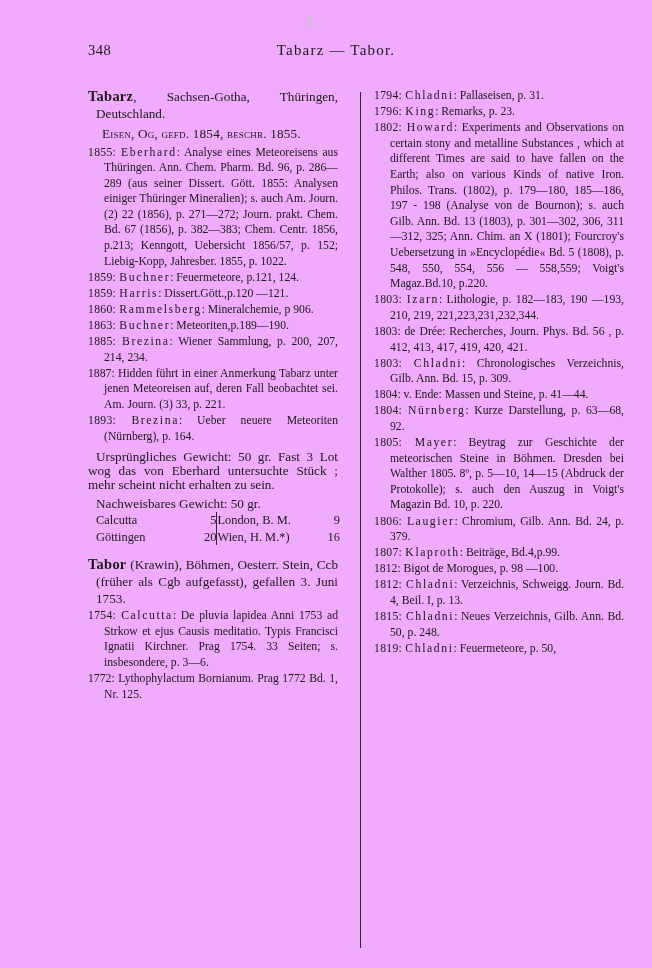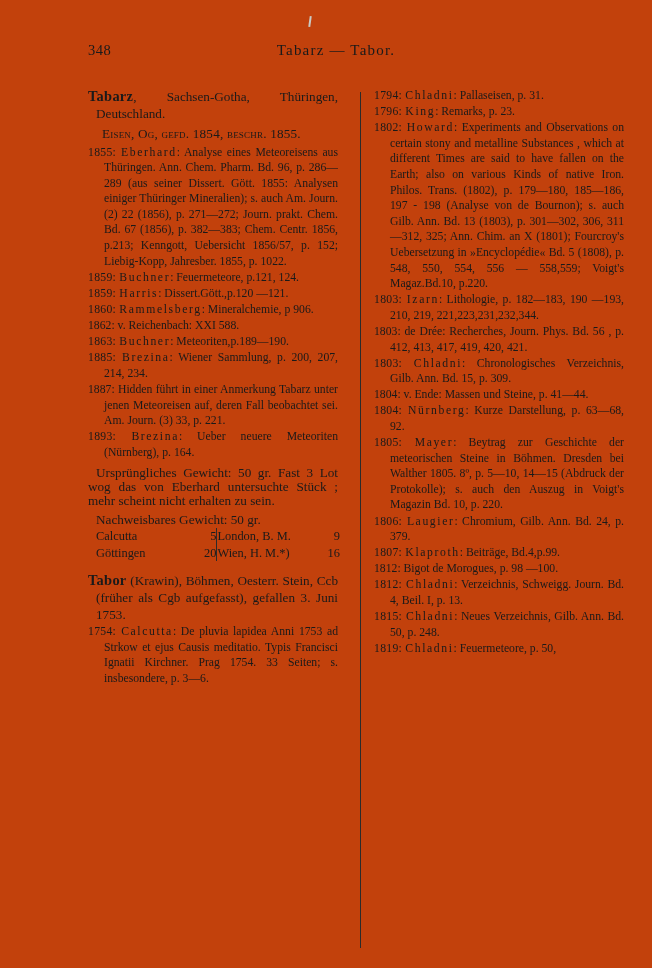--- a/index.html
+++ b/index.html
@@ -13,21 +13,21 @@
     font-family: "Liberation Serif", serif;
     color: #1a1a1a;
     position: relative;
     overflow: hidden;
   }
   .page {
     position: absolute;
     top: 0; left: 0;
     width: 652px;
     height: 968px;
-    background: #c2410c;
+    background: #f0abfc;
   }
   .header {
     position: absolute;
     top: 42px;
     left: 0;
     width: 652px;
     height: 22px;
   }
   .folio {
     position: absolute;
@@ -154,21 +154,20 @@
       </div>
 
       <div class="subhead">
         <span class="sc">Eisen, Og, gefd. 1854, beschr. 1855.</span>
       </div>
 
       <div class="ref"><span class="yr">1855: </span><span class="auth">Eberhard</span>: Analyse eines Meteoreisens aus Thüringen. Ann. Chem. Pharm. Bd. 96, p. 286—289 (aus seiner Dissert. Gött. 1855: Analysen einiger Thüringer Mineralien); s. auch Am. Journ. (2) 22 (1856), p. 271—272; Journ. prakt. Chem. Bd. 67 (1856), p. 382—383; Chem. Centr. 1856, p.213; Kenngott, Uebersicht 1856/57, p. 152; Liebig-Kopp, Jahresber. 1855, p. 1022.</div>
       <div class="ref"><span class="yr">1859: </span><span class="auth">Buchner</span>: Feuermeteore, p.121, 124.</div>
       <div class="ref"><span class="yr">1859: </span><span class="auth">Harris</span>: Dissert.Gött.,p.120 —121.</div>
       <div class="ref"><span class="yr">1860: </span><span class="auth">Rammelsberg</span>: Mineralchemie, p 906.</div>
-      <div class="ref">1862: v. Reichenbach: XXI 588.</div>
       <div class="ref"><span class="yr">1863: </span><span class="auth">Buchner</span>: Meteoriten,p.189—190.</div>
       <div class="ref"><span class="yr">1885: </span><span class="auth">Brezina</span>: Wiener Sammlung, p. 200, 207, 214, 234.</div>
       <div class="ref">1887: Hidden führt in einer Anmerkung Tabarz unter jenen Meteoreisen auf, deren Fall beobachtet sei. Am. Journ. (3) 33, p. 221.</div>
       <div class="ref"><span class="yr">1893: </span><span class="auth">Brezina</span>: Ueber neuere Meteoriten (Nürnberg), p. 164.</div>
 
       <div class="para">Ursprüngliches Gewicht: 50 gr. Fast 3 Lot wog das von Eberhard untersuchte Stück ; mehr scheint nicht erhalten zu sein.</div>
       <div class="para tight">Nachweisbares Gewicht:   50 gr.</div>
 
       <table class="weights">
         <tbody>
@@ -185,20 +184,21 @@
           <td class="w-val2">16</td>
         </tr>
       </tbody>
         </table>
 
       <div class="entry-head second">
         <span class="lemma">Tabor</span><span> (Krawin), Böhmen, Oesterr. Stein, Ccb (früher als Cgb aufgefasst), gefallen 3. Juni 1753.</span>
       </div>
 
       <div class="ref"><span class="yr">1754: </span><span class="auth">Calcutta</span>: De pluvia lapidea Anni 1753 ad Strkow et ejus Causis meditatio. Typis Francisci Ignatii Kirchner. Prag 1754. 33 Seiten; s. insbesondere, p. 3—6.</div>
+      <div class="ref">1772: Lythophylactum Bornianum. Prag 1772 Bd. 1, Nr. 125.</div>
 
     </div>
 
     <div class="col col-right">
       <div class="ref"><span class="yr">1794: </span><span class="auth">Chladni</span>: Pallaseisen, p. 31.</div>
       <div class="ref"><span class="yr">1796: </span><span class="auth">King</span>: Remarks, p. 23.</div>
       <div class="ref"><span class="yr">1802: </span><span class="auth">Howard</span>: Experiments and Observations on certain stony and metalline Substances , which at different Times are said to have fallen on the Earth; also on various Kinds of native Iron. Philos. Trans. (1802), p. 179—180, 185—186, 197 - 198 (Analyse von de Bournon); s. auch Gilb. Ann. Bd. 13 (1803), p. 301—302, 306, 311—312, 325; Ann. Chim. an X (1801); Fourcroy's Uebersetzung in »Encyclopédie« Bd. 5 (1808), p. 548, 550, 554, 556 — 558,559; Voigt's Magaz.Bd.10, p.220.</div>
       <div class="ref"><span class="yr">1803: </span><span class="auth">Izarn</span>: Lithologie, p. 182—183, 190 —193, 210, 219, 221,223,231,232,344.</div>
       <div class="ref">1803: de Drée: Recherches, Journ. Phys. Bd. 56 , p. 412, 413, 417, 419, 420, 421.</div>
       <div class="ref"><span class="yr">1803: </span><span class="auth">Chladni</span>: Chronologisches Verzeichnis, Gilb. Ann. Bd. 15, p. 309.</div>

